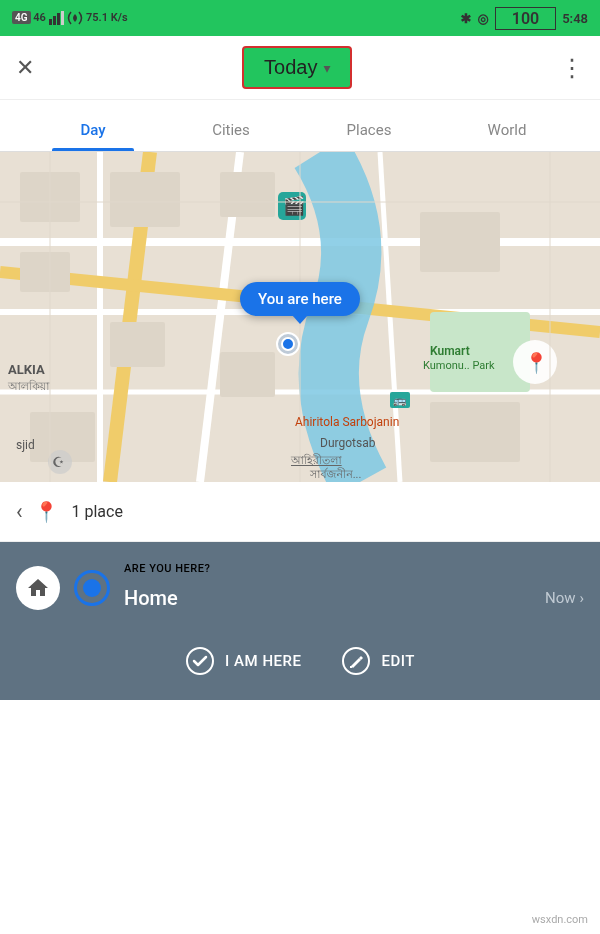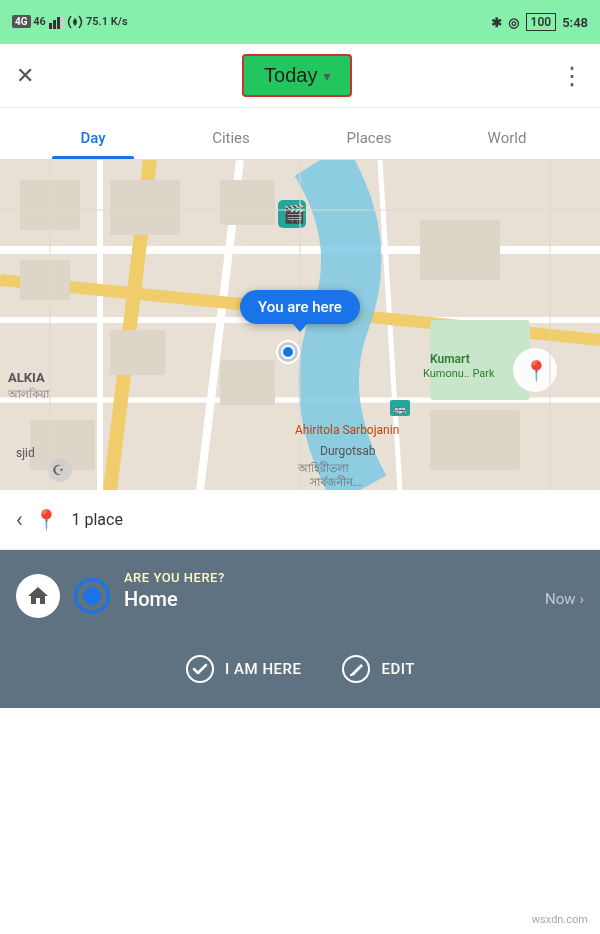--- a/index.html
+++ b/index.html
@@ -1,22 +1,22 @@
 <!DOCTYPE html>
 <html><head>
   <meta charset="utf-8">
   <meta name="viewport" content="width=600">
   <style>
     * { margin: 0; padding: 0; box-sizing: border-box; }
     body { width: 600px; height: 934px; font-family: 'Roboto', Arial, sans-serif; background: #fff; overflow: hidden; position: relative; }
 
     
     .status-bar {
-      height: 44px;
-      background: #86efac;
+      height: 36px;
+      background: #22c55e;
       display: flex;
       align-items: center;
       justify-content: space-between;
       padding: 0 12px;
       font-size: 12px;
       color: #333;
     }
     .status-left { display: flex; align-items: center; gap: 4px; }
     .status-right { display: flex; align-items: center; gap: 6px; font-weight: 600; font-size: 13px; }
 
@@ -217,26 +217,26 @@
     }
     .blue-circle-inner {
       width: 18px;
       height: 18px;
       border-radius: 50%;
       background: #1a73e8;
     }
 
     .card-info { flex: 1; }
     .card-question {
-      font-size: 13px;
-      color: #fef9c3;
+      font-size: 11px;
+      color: #000000;
       font-weight: 500;
       text-transform: uppercase;
       letter-spacing: 0.5px;
-      margin-bottom: 2px;
+      margin-bottom: 11px;
     }
     .card-title-row {
       display: flex;
       align-items: center;
       justify-content: space-between;
     }
     .card-title {
       font-size: 20px;
       color: #fff;
       font-weight: 500;
@@ -304,21 +304,21 @@
           <path d="M8 3 Q12 7 8 11 Q4 7 8 3Z" fill="#333"></path>
           <path d="M4 1 Q-1 7 4 13" fill="none" stroke="#333" stroke-width="1.5"></path>
           <path d="M12 1 Q17 7 12 13" fill="none" stroke="#333" stroke-width="1.5"></path>
         </svg>
       75.1 K/s
     </span>
   </div>
   <div class="status-right">
     <span>✱</span>
     <span>◎</span>
-    <span style="border:1.5px solid #333; border-radius:0; padding:1px 4px; font-size:12px;">100</span>
+    <span style="border:1.5px solid #333; border-radius:0; padding:1px 16px; font-size:16px;">100</span>
     <span>5:48</span>
   </div>
 </div>
 
 <div class="top-bar">
   <span style="font-size:22px; color:#555; cursor:pointer;">✕</span>
   <button class="today-btn">
     <span>Today</span>
     <span class="today-arrow">▾</span>
   </button>
@@ -388,21 +388,21 @@
     <line x1="300" y1="0" x2="300" y2="330" stroke="#e0d8cc" stroke-width="1"></line>
     <line x1="550" y1="0" x2="550" y2="330" stroke="#e0d8cc" stroke-width="1"></line>
   </svg>
 
   <span class="map-label" style="top:210px; left:8px; font-weight:700; font-size:13px; color:#555;">ALKIA</span>
   <span class="map-label" style="top:226px; left:8px; font-size:11px; color:#777;">আলকিয়া</span>
   <span class="map-label" style="top:192px; left:430px; font-size:12px; color:#2e7d32; font-weight:600;">Kumart</span>
   <span class="map-label" style="top:207px; left:423px; font-size:11px; color:#2e7d32;">Kumonu.. Park</span>
   <span class="map-label" style="top:263px; left:295px; font-size:12px; color:#c2410c;">Ahiritola Sarbojanin</span>
   <span class="map-label" style="top:284px; left:320px; font-size:12px; color:#555;">Durgotsab</span>
-  <span class="map-label" style="top:300px; left:298px; font-size:11px; color:#666;">আহিরীতলা</span>
+  <span class="map-label" style="top:300px; left:291px; font-size:11px; color:#666;text-decoration:underline;">আহিরীতলা</span>
   <span class="map-label" style="top:314px; left:310px; font-size:11px; color:#666;">সার্বজনীন...</span>
   <span class="map-label" style="top:286px; left:16px; font-size:12px; color:#555;">sjid</span>
 
   <div class="you-are-here">
     <span>You are here</span>
   </div>
 
   <div class="location-dot">
     <div class="location-dot-outer">
       <div class="location-dot-inner"></div>

